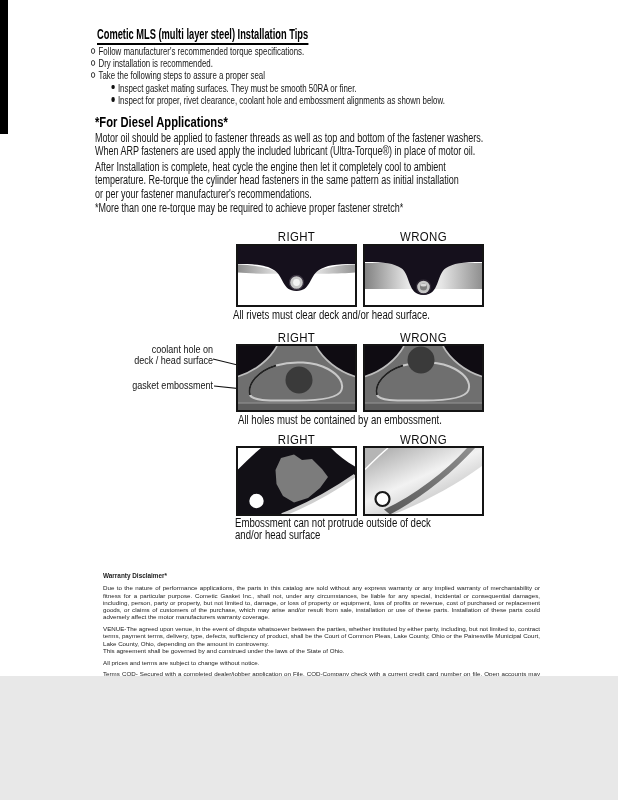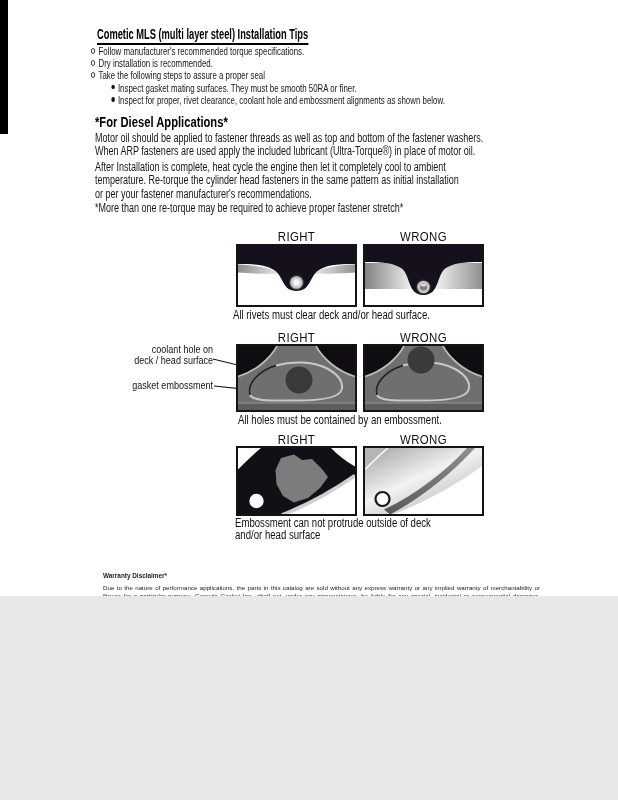--- a/index.html
+++ b/index.html
@@ -1,16 +1,16 @@
 <!DOCTYPE html>
 <html><head>
 <meta charset="utf-8">
 <style>
   html,body{margin:0;padding:0;background:#e8e8e8;}
-  .page{position:relative;width:618px;height:596px;background:#ffffff;overflow:hidden;
+  .page{position:relative;width:618px;height:676px;background:#ffffff;overflow:hidden;
         font-family:"Liberation Sans",sans-serif;color:#161616;}
   .abs{position:absolute;}
 
   .scan-bar{left:0;top:0;width:8px;height:134px;background:#000;}
 
   .title{left:97px;top:25px;font-size:15px;font-weight:700;white-space:nowrap;
          transform:scaleX(.62);transform-origin:0 0;color:#000;}
   .title .u{border-bottom:2px solid #000;padding-bottom:1px;}
 
   .bullets{left:91px;top:45px;transform:scaleX(.68);transform-origin:0 0;}

